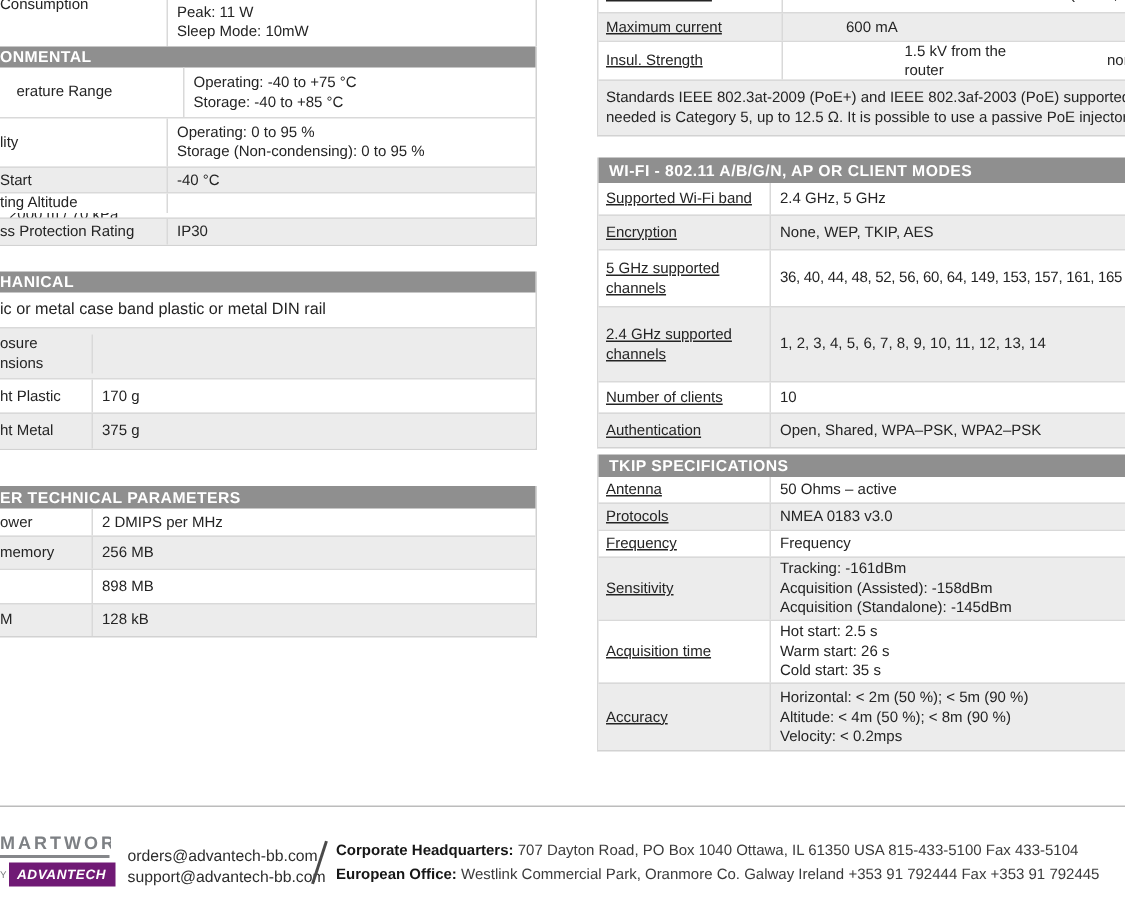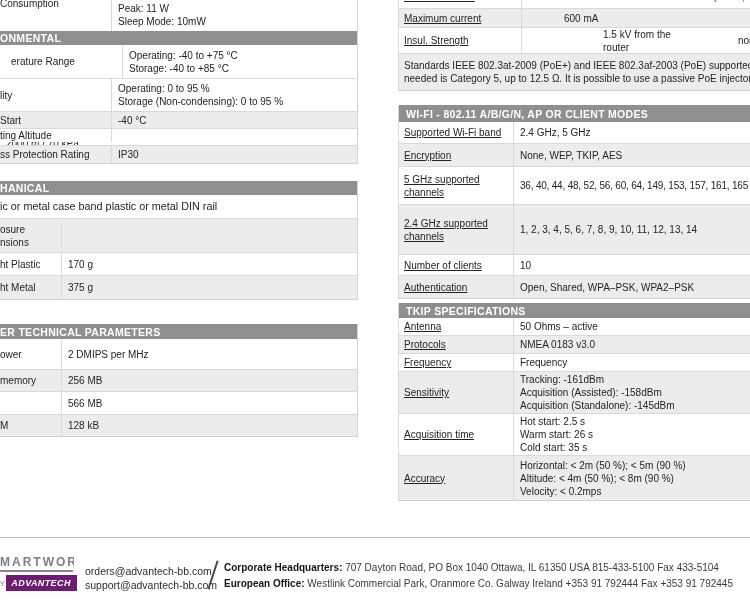--- a/index.html
+++ b/index.html
@@ -137,42 +137,42 @@
       <div class="vcell">
           <div>375 g</div>
         </div>
     </div>
   </div>
 
   <div class="tbl edge-r edge-b" style="left:0;top:324px;width:358px;">
     <div class="hdr" style="height:15px;">
       <span>ER TECHNICAL PARAMETERS</span>
     </div>
-    <div class="row" style="height:30px;">
+    <div class="row" style="height:18px;">
       <div class="lcell lpad0 w62">
           <span>ower</span>
         </div>
       <div class="vcell">
           <div>2 DMIPS per MHz</div>
         </div>
     </div>
     <div class="row alt" style="height:22px;">
       <div class="lcell lpad0 w62">
           <span>memory</span>
         </div>
       <div class="vcell">
           <div>256 MB</div>
         </div>
     </div>
     <div class="row" style="height:23px;">
       <div class="lcell lpad0 w62">
           <span></span>
         </div>
       <div class="vcell">
-          <div>566 MB</div>
+          <div>898 MB</div>
         </div>
     </div>
     <div class="row alt" style="height:22px;">
       <div class="lcell lpad0 w62">
           <span>M</span>
         </div>
       <div class="vcell">
           <div>128 kB</div>
         </div>
     </div>

